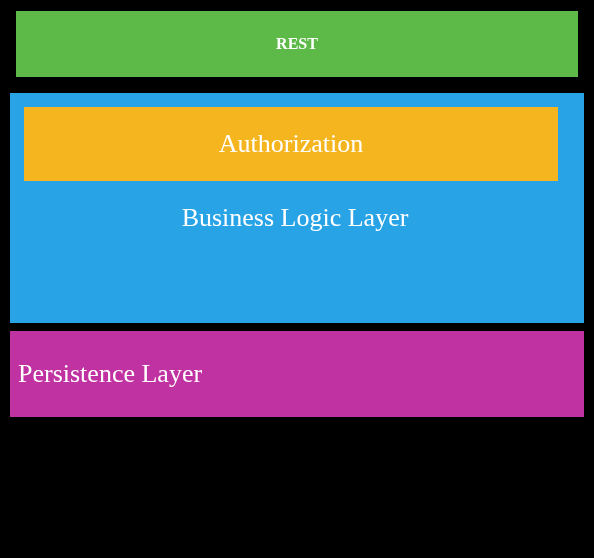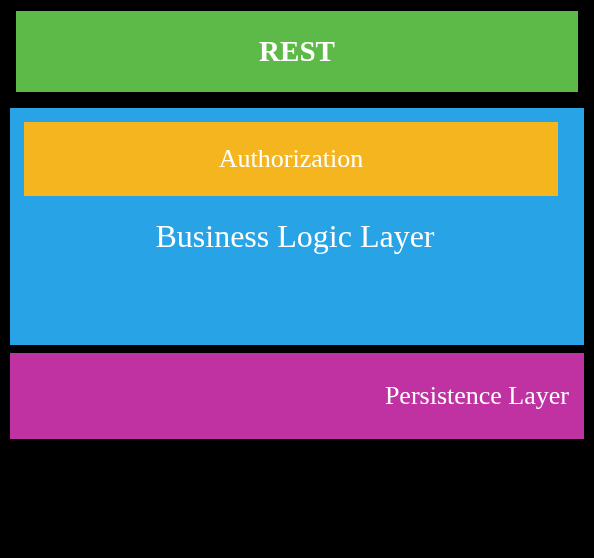--- a/index.html
+++ b/index.html
@@ -19,21 +19,21 @@
       display: flex;
       gap: 14px;
       padding: 11px 16px 8px 16px;
     }
     .api-box {
       flex: 1;
       background: #5eba48;
       color: #fff;
       text-align: center;
       padding: 24px 0;
-      font-size: 29px;
+      font-size: 16px;
       font-weight: bold;
     }
     .business-layer {
       margin: 8px 10px 8px 10px;
       background: #28a3e6;
       color: #fff;
       display: flex;
       flex-direction: column;
       align-items: center;
       padding: 14px 26px 90px 14px;
@@ -41,29 +41,29 @@
     .auth-box {
       width: 100%;
       background: #f5b51e;
       color: #fff;
       text-align: center;
       padding: 22px 0;
       font-size: 26px;
       margin-bottom: 22px;
     }
     .business-label {
-      font-size: 32px;
+      font-size: 26px;
       margin-left: 8px;
     }
     .persistence-layer {
       margin: 0 10px 16px 10px;
       background: #c031a2;
       color: #fff;
-      text-align: right;
-      padding: 28px 15px;
+      text-align: left;
+      padding: 28px 8px;
       font-size: 26px;
     }
   </style>
 </head>
 <body>
 
 <div class="top-row">
   <div class="api-box">
     <span>REST</span>
   </div>

